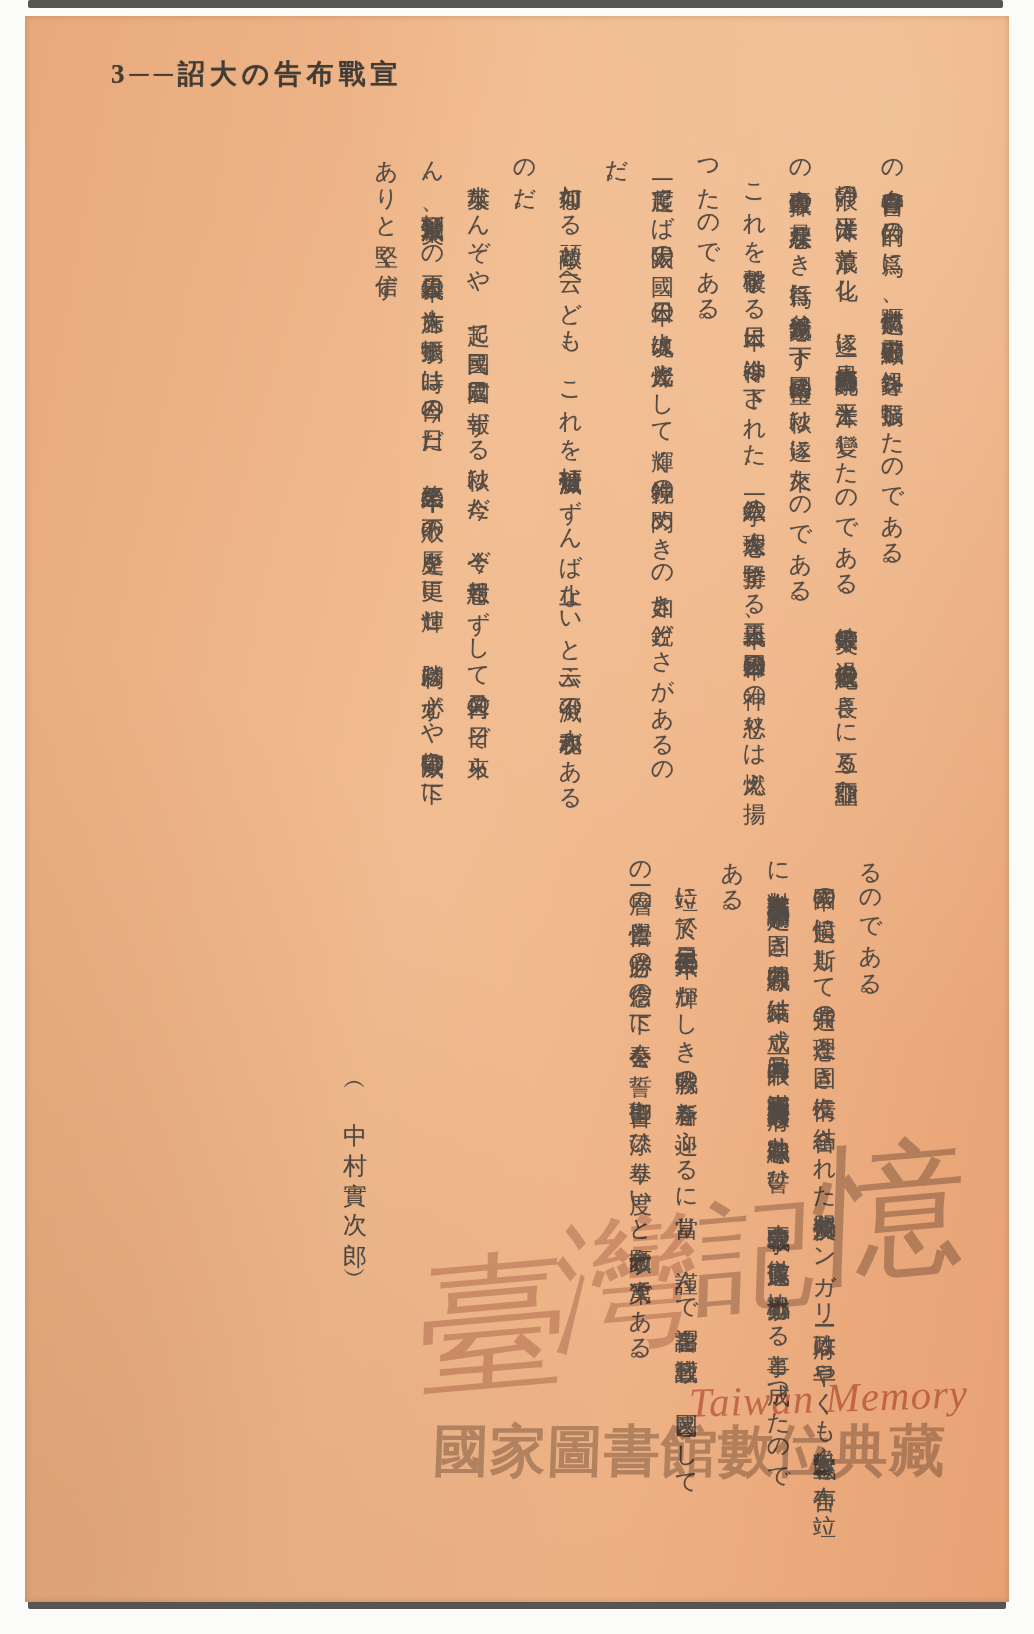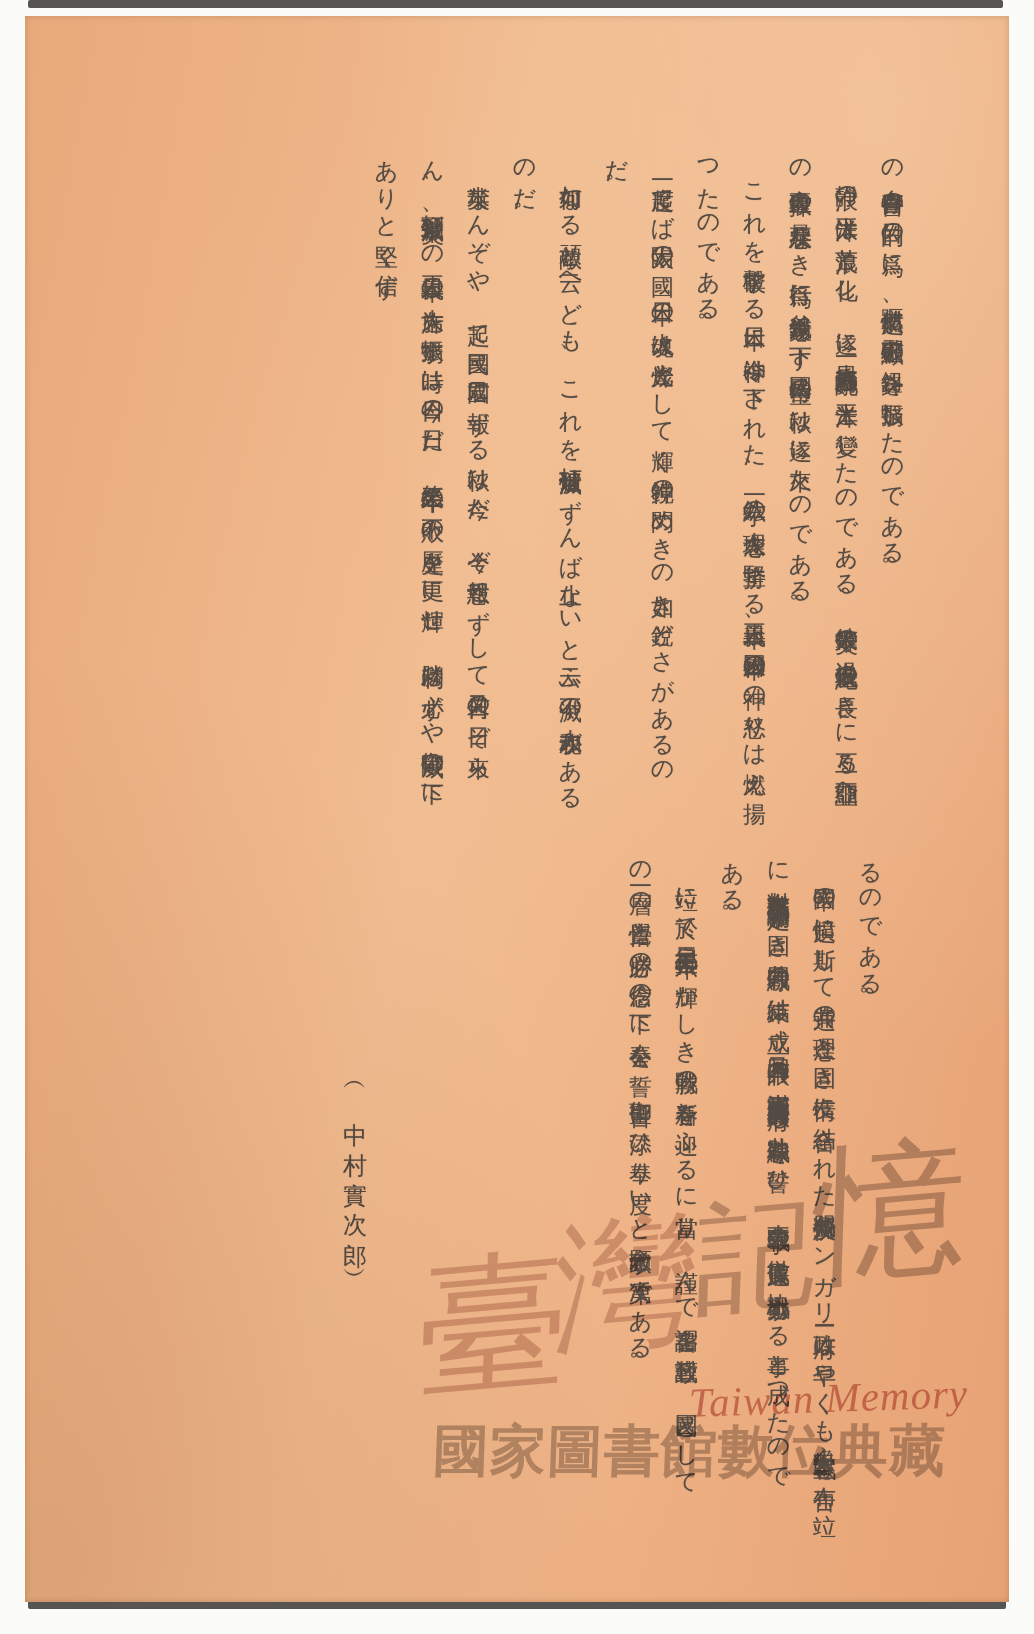--- a/index.html
+++ b/index.html
@@ -78,20 +78,21 @@
   }
 </style>
 </head>
 <body>
 
 <div class="edge edge-top"></div>
 <div class="edge edge-bottom"></div>
 
 <div class="page">
 
+  <div class="header">3──詔大の告布戰宣</div>
 
   <div class="vblock top-block">
     <p class="cont">の自存自營の目的の爲に、蹶然憤起、破邪顯正の釼鋒を振翳したのである。</p>
     <p class="ind">靜浪の太平洋は荒浪と化し、遂に一大風浪怒濤狂亂の太平洋と變じたのである、彼等米英の過去幾世紀の長きに亙る亞細亞への膏血搾取の暴戻惡なき行爲に斧鉞湯鑊を下す國民待望の秋は遂に來たのである。</p>
     <p class="ind">これを擊破する日本に神令は下された、八紘一宇の大理念を堅持する正義日本、神國日本の神の怒りは燃え揚つたのである。</p>
     <p class="ind">一度起てば太陽の國、日本の火魂は光燦として輝く神鏡の閃めきの如き銳どさがあるのだ。</p>
     <p class="ind">如何なる頑敵と云へども、これを打破潰滅せずんば止ないと云ふ不滅の大和魂があるのだ。</p>
     <p class="ind">米英なんぞや、起て國民、君國に報ずる秋は今だ、今ぞ報恩せずして又何日の日ぞ來らん、打到擊滅米英、の正義日本の大旆を振翳す時は今日の日だ、悠久三千年の不敗の歷史を更に輝せ、勝利は必ずや御陵威の下にありと堅く信ず</p>
   </div>
 

